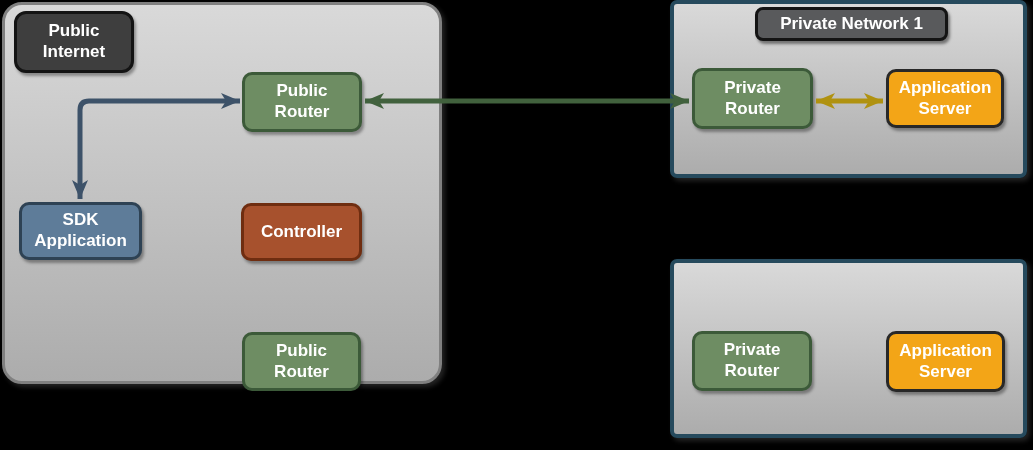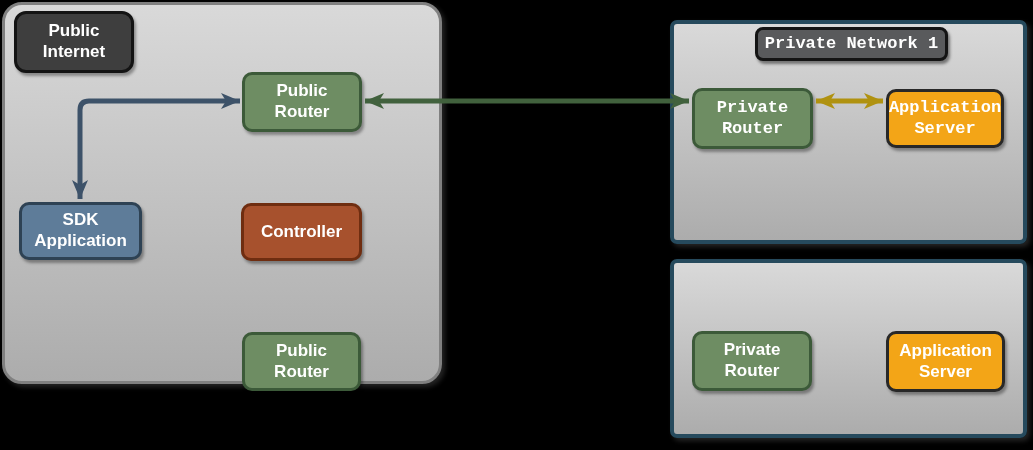--- a/index.html
+++ b/index.html
@@ -19,21 +19,21 @@
     border: 3px solid var(--public_container_border);
     border-radius: 20px;
     box-shadow: 3px 3px 5px rgba(40,40,40,0.9);
   }
   .container.pn {
     left: 670px; width: 357px;
     border: 4px solid var(--private_container_border);
     border-radius: 7px;
     box-shadow: 3px 3px 5px rgba(40,40,40,0.9);
   }
-  #pn1 { top: 20px; height: 224px; font-family: Liberation Mono, monospace; }
+  #pn1 { top: 0; height: 178px; }
   #pn2 { top: 259px; height: 179px; }
   .node, .badge {
     position: absolute;
     display: flex; align-items: center; justify-content: center;
     text-align: center;
     color: var(--label_text);
     font-weight: bold; font-size: 17px; line-height: 1.22;
     white-space: pre-line;
     border-radius: 10px;
     box-shadow: 2px 3px 3px rgba(0,0,0,0.35);

